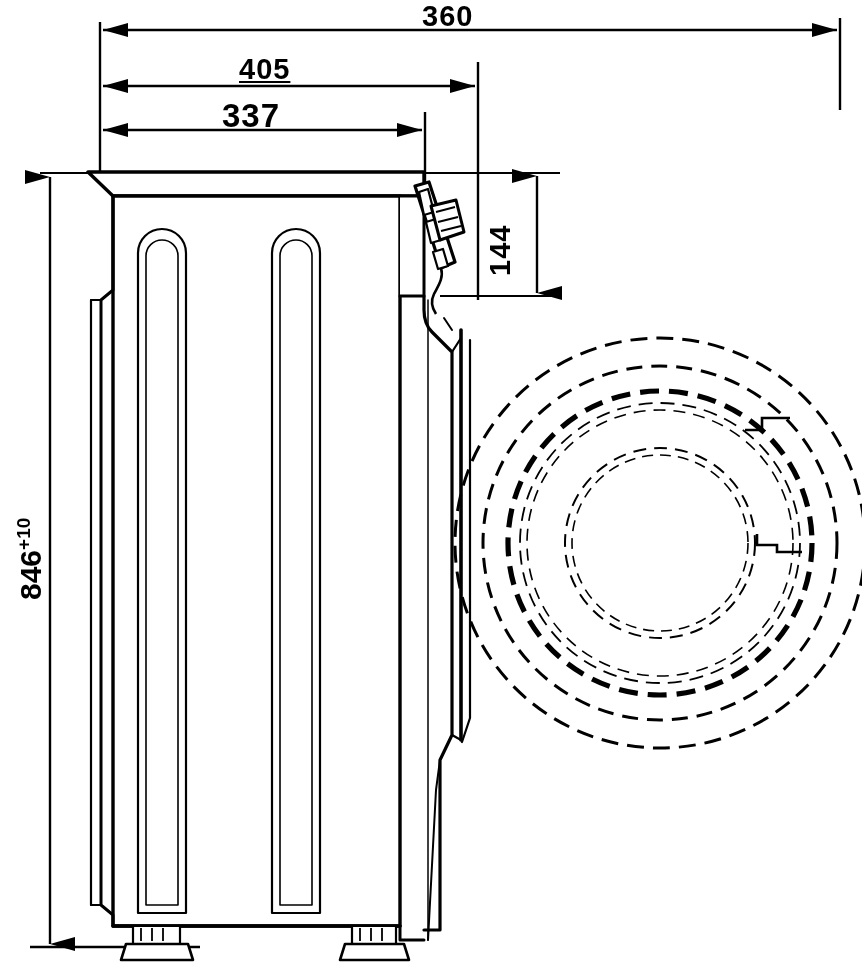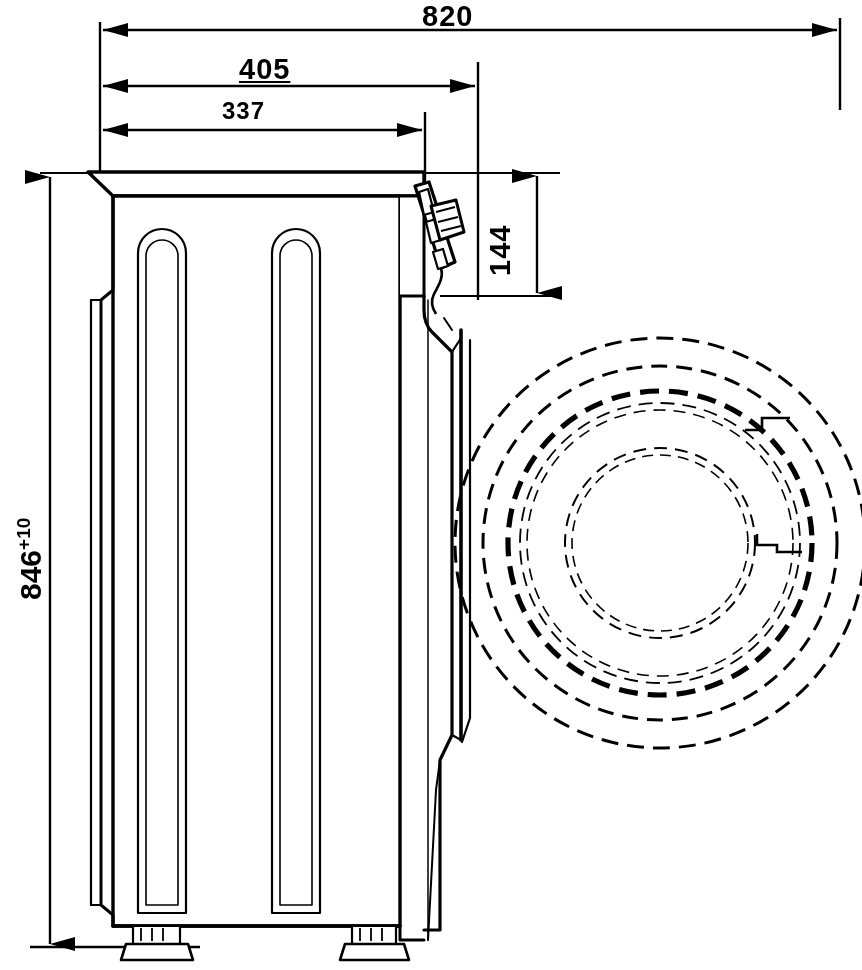--- a/index.html
+++ b/index.html
@@ -5,21 +5,21 @@
   html,body{margin:0;padding:0;background:#ffffff;}
   body{width:862px;height:970px;overflow:hidden;
        font-family:"Liberation Sans","DejaVu Sans",sans-serif;}
   #stage{position:relative;width:862px;height:970px;background:#fff;}
   #stage svg{position:absolute;left:0;top:0;}
   .dimtext{position:absolute;font-weight:bold;color:#000;
            font-family:"Liberation Sans","DejaVu Sans",sans-serif;
            white-space:nowrap;line-height:1;}
   .t820{font-size:29px;left:422px;top:2px;letter-spacing:1px;}
   .t405{font-size:29px;left:239px;top:55px;letter-spacing:1px;text-decoration:underline;}
-  .t337{font-size:24px;left:222px;top:99px;letter-spacing:1px;}
+  .t337{font-size:33px;left:222px;top:99px;letter-spacing:1px;}
   .t144{font-size:29px;left:482px;top:196px;letter-spacing:1px;
         transform:rotate(-90deg);transform-origin:left top;
         top:276px;left:486px;}
   .t846{font-size:30px;left:14px;top:600px;
         transform:rotate(-90deg);transform-origin:left top;}
   .t846 sup{font-size:19px;vertical-align:super;letter-spacing:0px;}
 </style>
 </head>
 <body>
 
@@ -149,19 +149,19 @@
 
       <circle cx="660" cy="543" r="95" stroke="#000" stroke-width="2.0" stroke-dasharray="13 8"></circle>
       <circle cx="660" cy="543" r="88" stroke="#000" stroke-width="1.6" stroke-dasharray="11 7"></circle>
 
       <path d="M745,430 L762,430 L762,418 L790,418" stroke="#000" stroke-width="2.6"></path>
       <path d="M757,534 L757,545 L777,545 L777,552 L802,552" stroke="#000" stroke-width="2.6"></path>
     </g>
 
   </svg>
 
-  <div class="dimtext t820">820</div>
+  <div class="dimtext t820">360</div>
   <div class="dimtext t405">405</div>
   <div class="dimtext t337">337</div>
   <div class="dimtext t144">144</div>
   <div class="dimtext t846"><span>846</span><sup>+10</sup></div>
 
 </div>
 
 </body></html>

